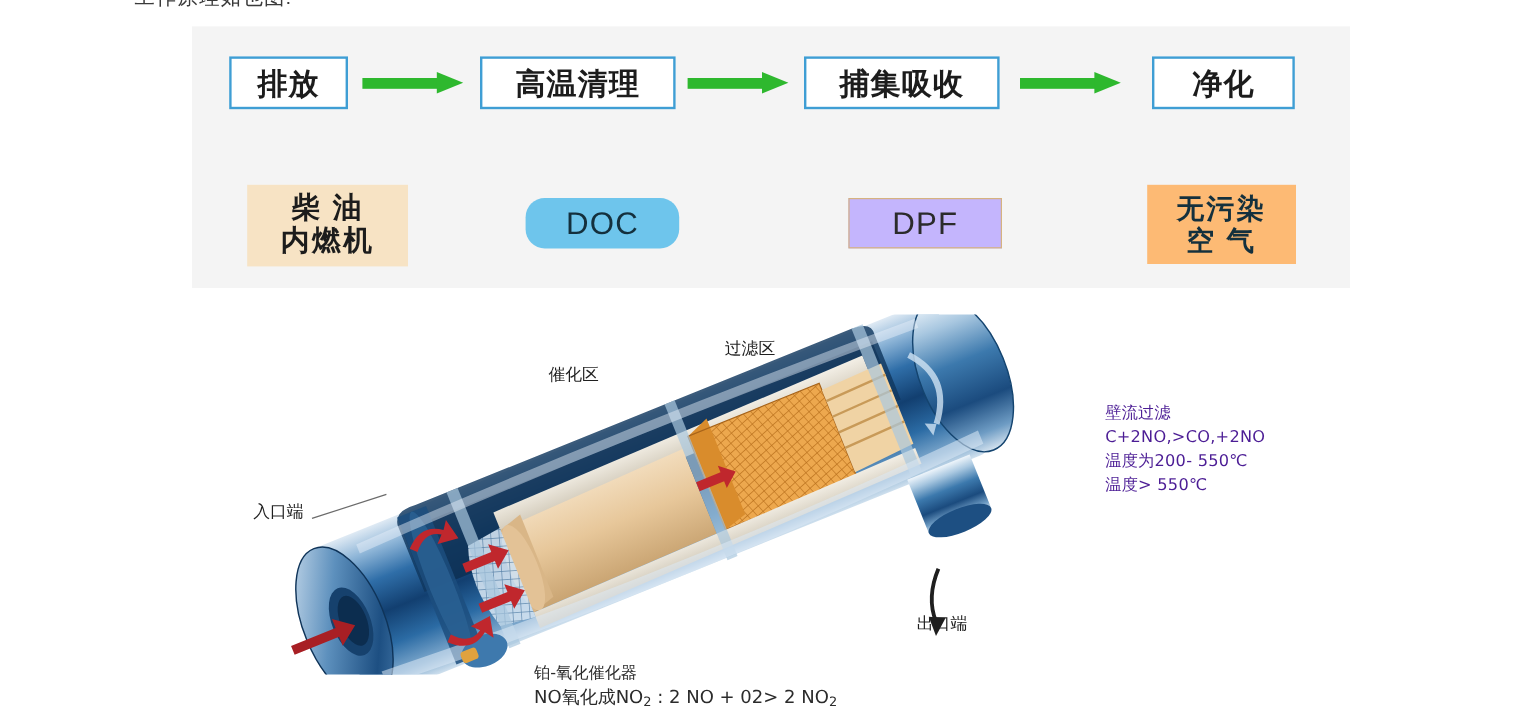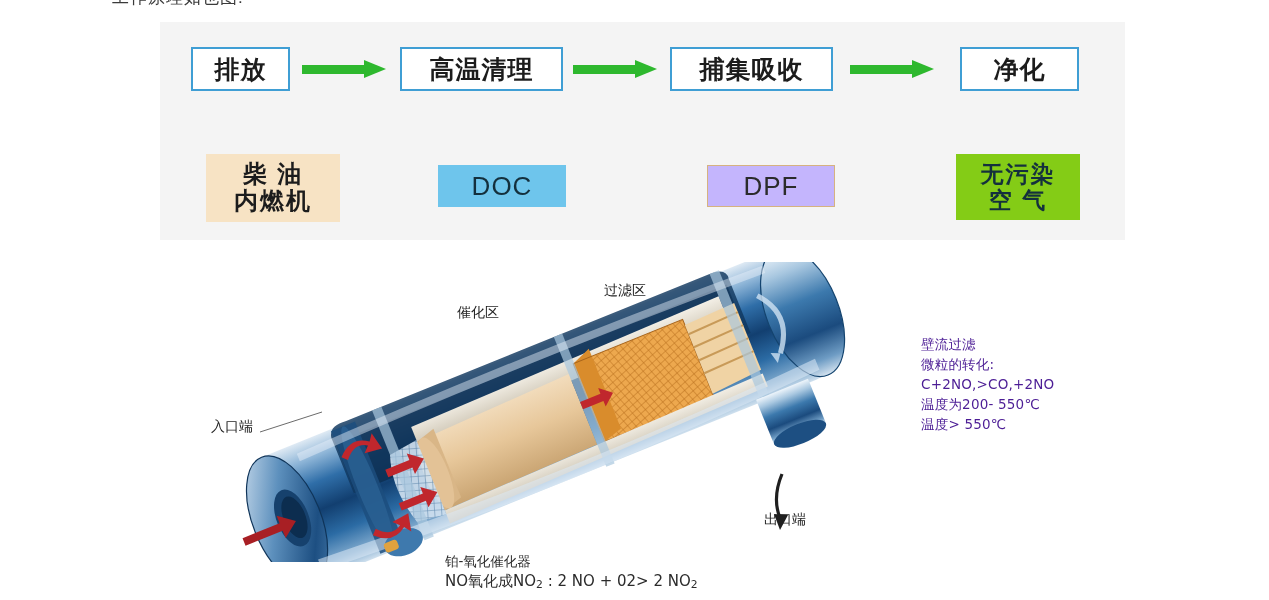--- a/index.html
+++ b/index.html
@@ -126,39 +126,40 @@
   .comp-doc {
     left: 278px;
     top: 33px;
     width: 128px;
     height: 42px;
     background: #6ec5ec;
     font-size: 26px;
     font-weight: 500;
     color: #14303d;
     letter-spacing: 1px;
+    border-radius: 16px;
   }
   .comp-dpf {
     left: 547px;
     top: 33px;
     width: 128px;
     height: 42px;
     background: #c4b5fd;
     border: 1px solid #d6b280;
     font-size: 26px;
     font-weight: 500;
     color: #2b2b2b;
     letter-spacing: 1px;
   }
   .comp-clean {
     left: 796px;
     top: 22px;
     width: 124px;
     height: 66px;
-    background: #84cc16;
+    background: #fdba74;
     font-size: 23px;
     font-weight: 600;
     color: #14303d;
     line-height: 1.15;
     letter-spacing: 2px;
   }
   .comp-two-line { display: block; }
 
   
   .illustration {
@@ -400,21 +401,20 @@
 <div class="diagram-label lbl-outlet">出口端</div>
 
 <svg style="position:absolute; left:190px; top:262px; width:730px; height:300px; pointer-events:none;">
   <path d="M70 170 L132 150" stroke="#6b6b6b" stroke-width="1" fill="none"></path>
   <path d="M592 212 q-10 24 -2 44" stroke="#1f1f1f" stroke-width="3.2" fill="none"></path>
   <path d="M584 252 l6 16 l8 -15 z" fill="#1f1f1f"></path>
 </svg>
 
 <div class="notes">
   <div>壁流过滤</div>
-  <div>微粒的转化:</div>
   <div>C+2NO,&gt;CO,+2NO</div>
   <div>温度为200- 550℃</div>
   <div>温度&gt; 550℃</div>
 </div>
 
 <div class="caption">
   <div class="line1">铂-氧化催化器</div>
   <div class="line2"><span>NO氧化成NO</span><sub>2</sub><span> : 2 NO + 02&gt; 2 NO</span><sub>2</sub></div>
 </div>
 

